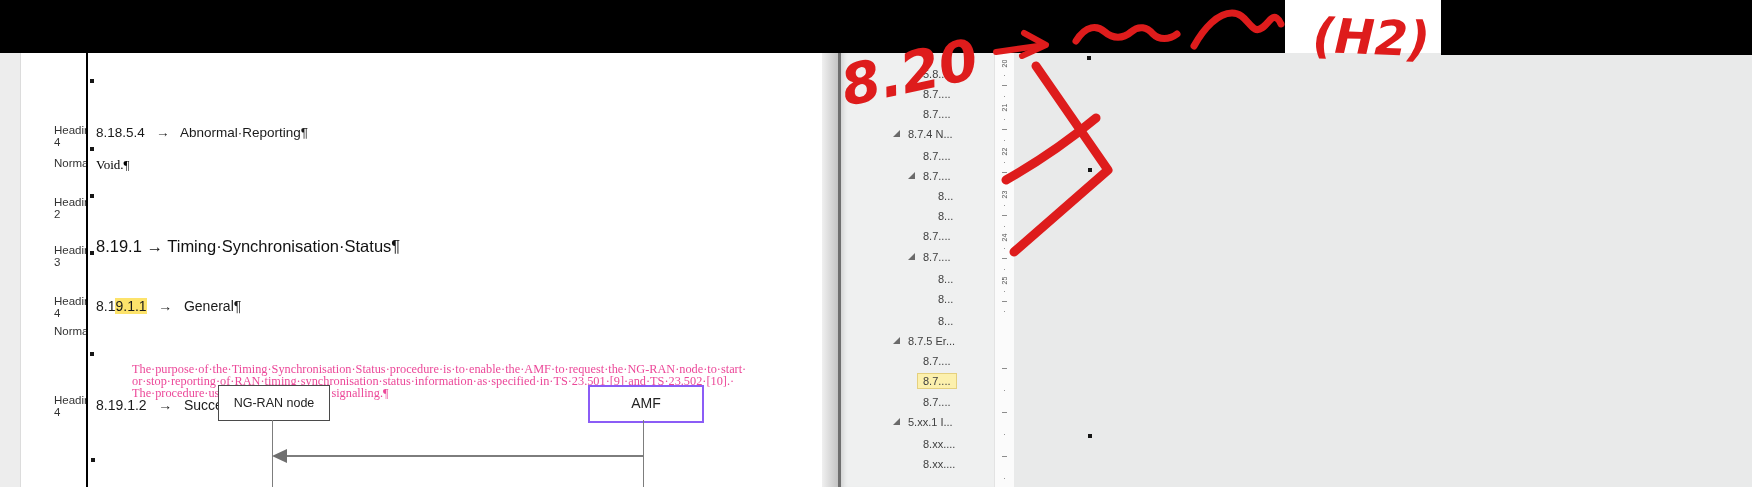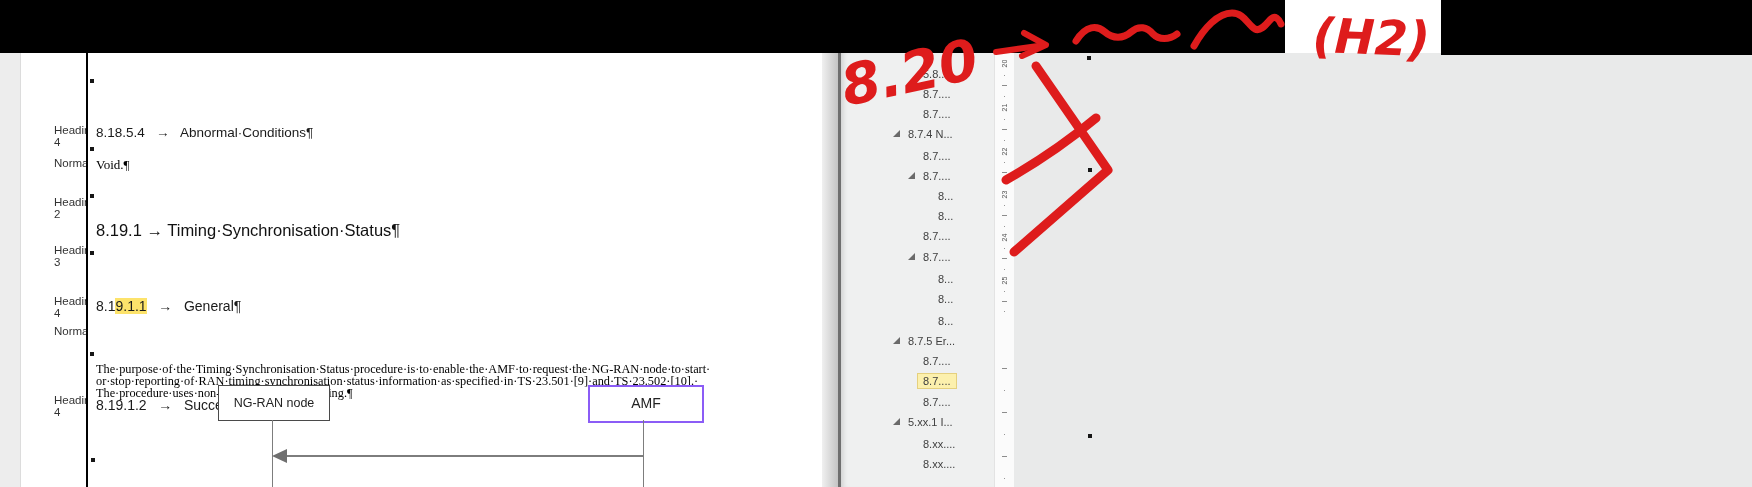--- a/index.html
+++ b/index.html
@@ -17,21 +17,21 @@
   #pane-border{left:838px;top:53px;width:3px;height:434px;background:#6f6f6f;}
   #nav-pane{left:841px;top:53px;width:153px;height:434px;background:#eff0f0;box-shadow:inset 6px 0 6px -5px rgba(0,0,0,.18);}
   #ruler-strip{left:994px;top:53px;width:20px;height:434px;background:#fbfbfb;border-left:1px solid #e3e3e3;}
   #right-pane{left:1014px;top:53px;width:738px;height:434px;background:#e9eaea;}
 
   
   .style-label{position:absolute;left:33px;font-size:11.5px;color:#333;}
   .h4{font-size:13.5px;color:#1a1a1a;white-space:pre;}
   .h2t{font-size:20.5px;color:#111;white-space:pre;}
   .h3t{font-size:16.5px;color:#111;white-space:pre;}
-  .bodytxt{font-size:12.3px;line-height:11.8px;color:#000000;white-space:pre;}
+  .bodytxt{font-size:12.3px;line-height:11.8px;color:#ec4899;white-space:pre;margin-left:36px;}
   .hl-yellow{background:#fde36b;}
   .sq{position:absolute;width:4px;height:4px;background:#161616;}
 
   
   .diagbox{position:absolute;background:#fff;text-align:center;color:#222;}
   .lifeline{position:absolute;width:1px;background:#7d7d7d;}
   .msgline{position:absolute;height:2px;background:#7d7d7d;}
   .msghead{position:absolute;width:0;height:0;border-top:7px solid transparent;border-bottom:7px solid transparent;border-right:15px solid #6f6f6f;}
   .msglabel{position:absolute;font-size:11.5px;letter-spacing:.6px;color:#3c3c3c;text-align:center;}
 
@@ -64,23 +64,23 @@
         <div class="style-label" style="position: absolute; top: 143px;"><span>Heading 2</span></div>
         <div class="style-label" style="position: absolute; top: 191px;"><span>Heading 3</span></div>
         <div class="style-label" style="position: absolute; top: 242px;"><span>Heading 4</span></div>
         <div class="style-label" style="position: absolute; top: 272px;"><span>Normal</span></div>
         <div class="style-label" style="position: absolute; top: 341px;"><span>Heading 4</span></div>
       </div>
   </div>
   <div class="abs" id="style-separator"></div>
 
   <div class="abs" id="left-doc">
-    <div class="abs h4" style="left:8px;top:72px;">8.18.5.4   →   Abnormal·Conditions¶</div>
+    <div class="abs h4" style="left:8px;top:72px;">8.18.5.4   →   Abnormal·Reporting¶</div>
     <div class="abs serif" style="left:8px;top:104px;font-size:13px;">Void.¶</div>
-    <div class="abs h3t" style="left:8px;top:168px;">8.19.1 → Timing·Synchronisation·Status¶</div>
+    <div class="abs h3t" style="left:8px;top:184px;">8.19.1 → Timing·Synchronisation·Status¶</div>
     <div class="abs h4" style="left:8px;top:245px;font-size:14px;"><span>8.1</span><span class="hl-yellow">9.1.1</span><span>   →   General¶</span></div>
     <div class="abs serif bodytxt" style="left:8px;top:276px;width:710px;">
       
     <div>The·purpose·of·the·Timing·Synchronisation·Status·procedure·is·to·enable·the·AMF·to·request·the·NG-RAN·node·to·start·</div><div>or·stop·reporting·of·RAN·timing·synchronisation·status·information·as·specified·in·TS·23.501·[9]·and·TS·23.502·[10].·</div><div>The·procedure·uses·non-UE·associated·signalling.¶</div></div>
     <div class="abs h4" style="left:8px;top:344px;font-size:14px;">8.19.1.2   →   Successful·Operation¶</div>
 
     <div class="diagbox" style="left:130px;top:332px;width:110px;height:34px;border:1px solid #4a4a4a;font-size:12.5px;line-height:34px;">NG-RAN node</div>
     <div class="diagbox" style="left:500px;top:332px;width:112px;height:34px;border:2px solid #8b5cf6;font-size:14px;line-height:32px;">AMF</div>
     <div class="lifeline" style="left:184px;top:367px;height:67px;"></div>
     <div class="lifeline" style="left:555px;top:367px;height:67px;"></div>

